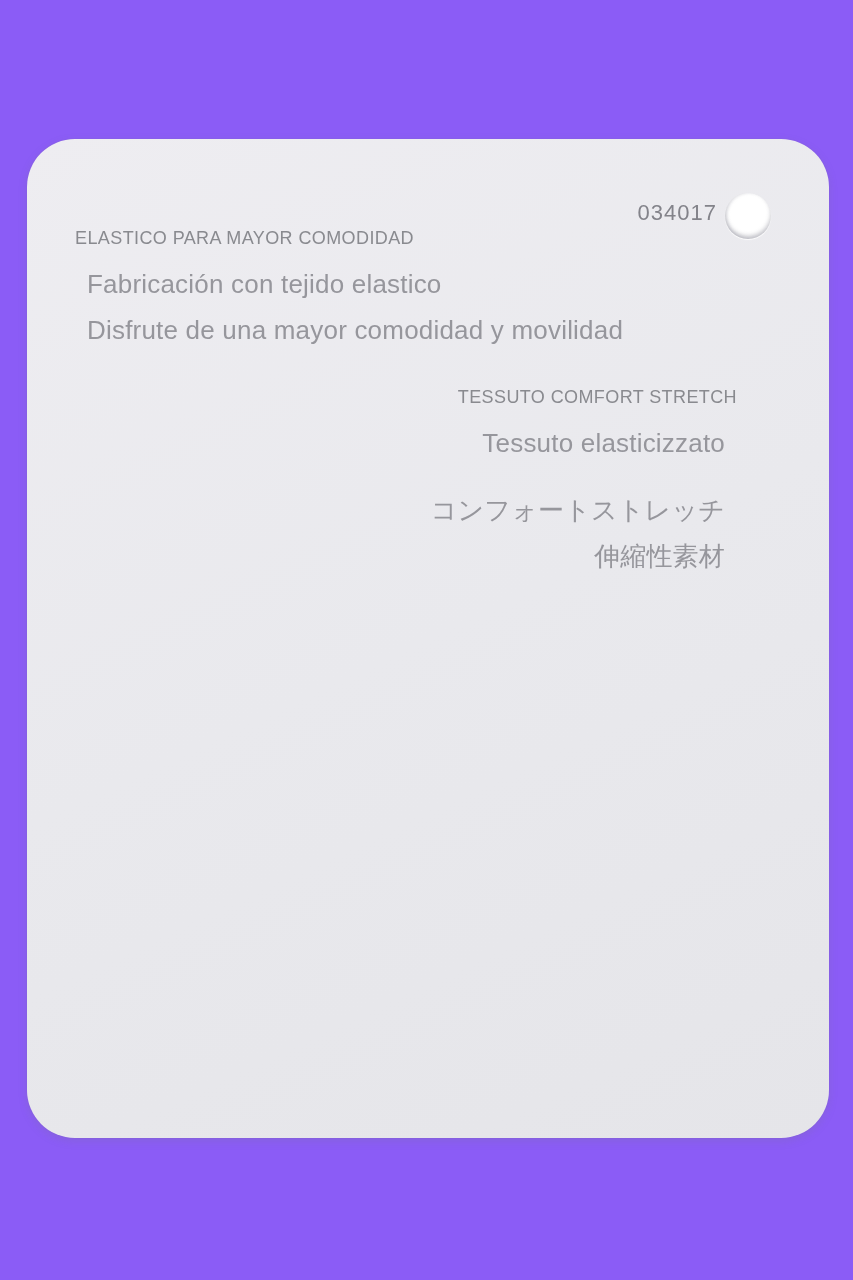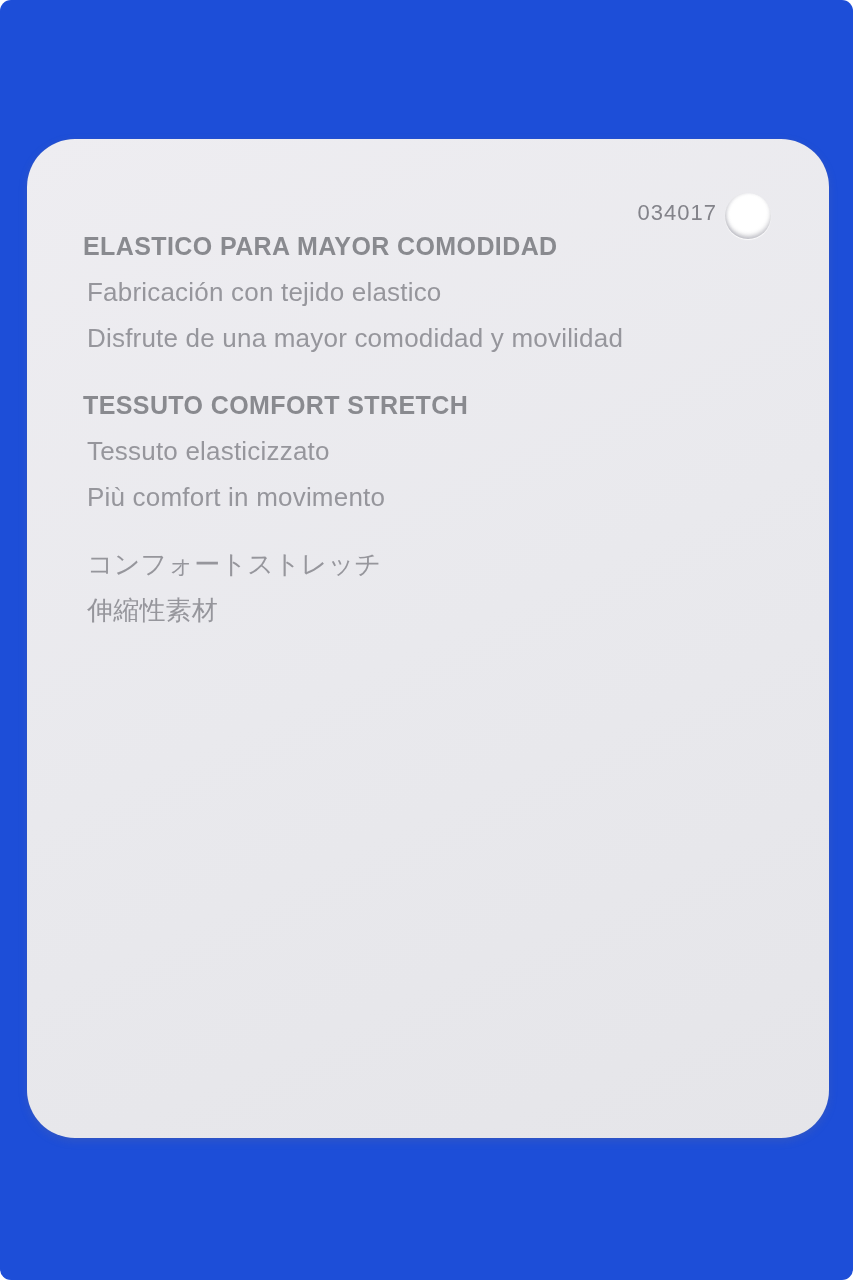--- a/index.html
+++ b/index.html
@@ -10,22 +10,21 @@
   body {
     width: 853px;
     height: 1280px;
     font-family: "Liberation Sans", sans-serif;
     overflow: hidden;
   }
   .stage {
     position: relative;
     width: 853px;
     height: 1280px;
-    background: #1d4ed8;
-    border-radius: 11px;
+    background: #8b5cf6;
   }
   .tag-card {
     position: absolute;
     left: 27px;
     top: 139px;
     width: 802px;
     height: 999px;
     border-radius: 48px;
     background: linear-gradient(155deg, #eeedf1 0%, #e9e9ed 50%, #e5e5e9 100%);
     box-shadow: 0 3px 8px rgba(120,120,135,0.22), 0 0 1px rgba(120,120,135,0.40);
@@ -52,25 +51,25 @@
       inset 2px 0 3px rgba(170,170,182,0.25),
       0 1px 1px rgba(255,255,255,0.9);
   }
   .tag-content {
     position: absolute;
     left: 48px;
     top: 82px;
     width: 662px;
   }
   .lang-section { margin: 0; }
-  .lang-section + .lang-section { margin-top: 33px; }
+  .lang-section + .lang-section { margin-top: 33px; text-align: right; }
   .section-heading {
-    margin: 8px;
-    font-size: 25px;
-    font-weight: 700;
+    margin: 0;
+    font-size: 18px;
+    font-weight: 400;
     line-height: 34px;
     letter-spacing: 0.4px;
     color: #898a8f;
   }
   .section-line {
     margin: 12px;
     font-size: 26px;
     font-weight: 400;
     line-height: 34px;
     letter-spacing: 0.2px;
@@ -86,21 +85,20 @@
     <div class="tag-hole"></div>
     <div class="tag-content">
         <section class="lang-section">
           <h2 class="section-heading">ELASTICO PARA MAYOR COMODIDAD</h2>
           <p class="section-line">Fabricación con tejido elastico</p>
           <p class="section-line">Disfrute de una mayor comodidad y movilidad</p>
         </section>
         <section class="lang-section">
           <h2 class="section-heading">TESSUTO COMFORT STRETCH</h2>
           <p class="section-line">Tessuto elasticizzato</p>
-          <p class="section-line">Più comfort in movimento</p>
         </section>
         <section class="lang-section">
         </section>
         <section class="lang-section">
           <p class="section-line">コンフォートストレッチ</p>
           <p class="section-line">伸縮性素材</p>
         </section>
       </div>
   </div>
 </div>

